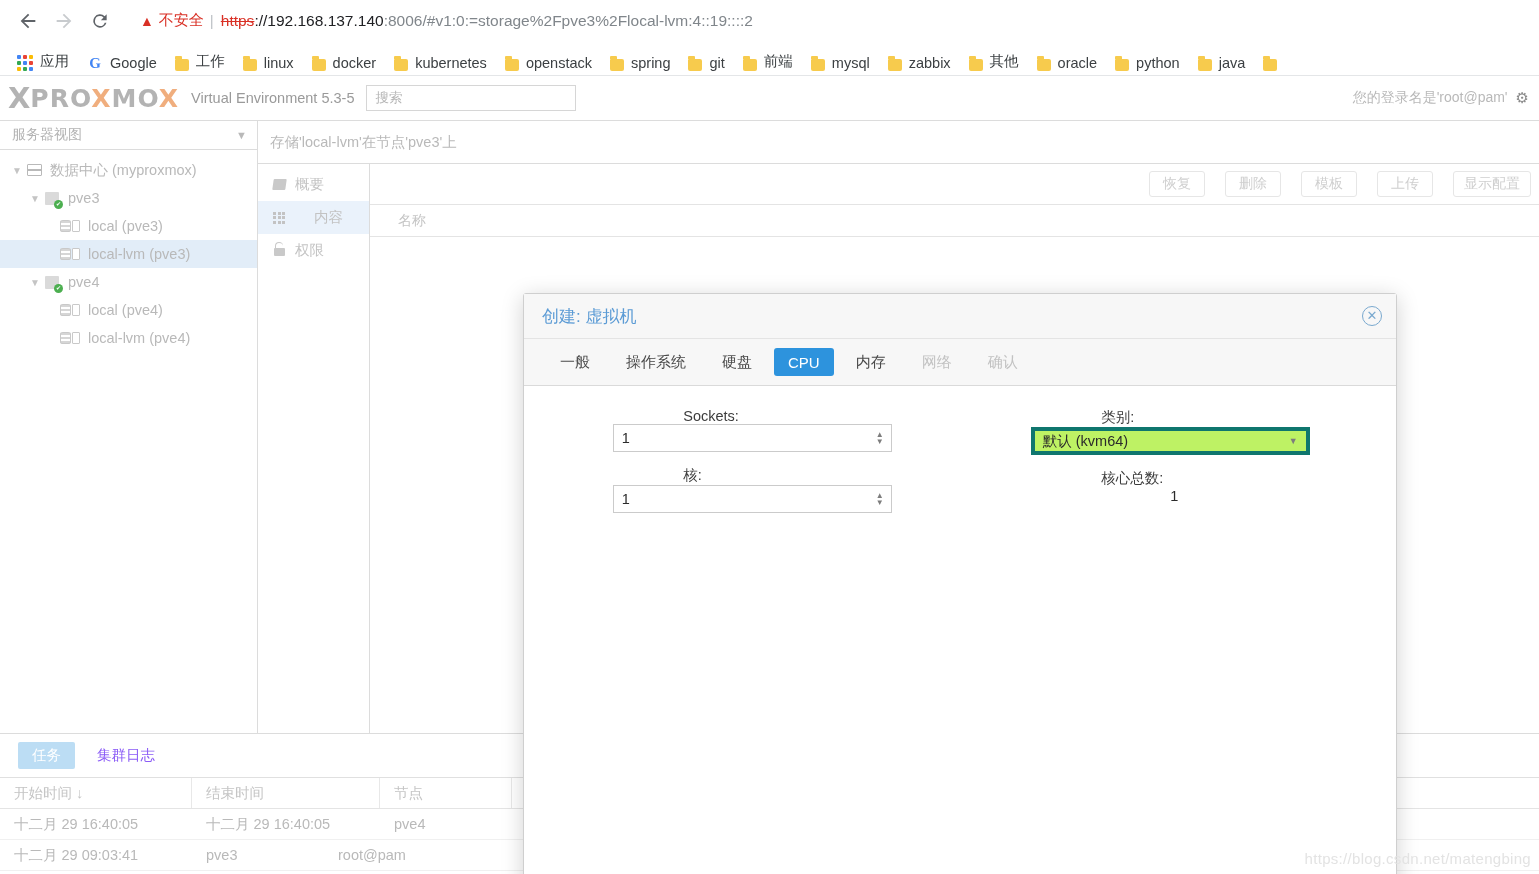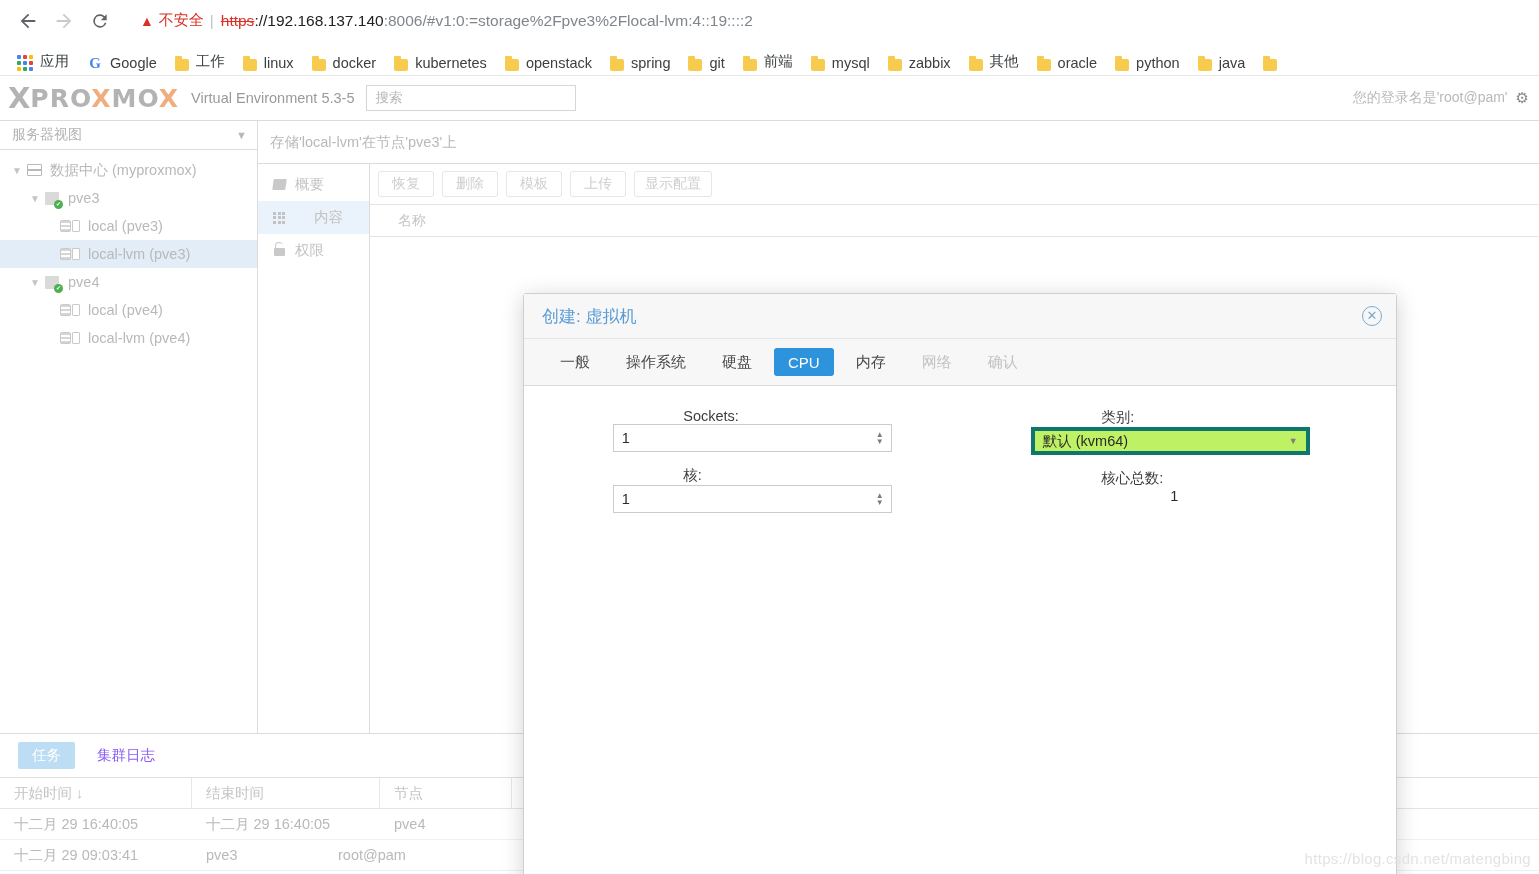--- a/index.html
+++ b/index.html
@@ -345,22 +345,23 @@
   #content-panel {
     flex: 1;
     display: flex;
     flex-direction: column;
     min-width: 0;
   }
   #content-toolbar {
     height: 40px;
     display: flex;
     align-items: center;
-    gap: 8px;
+    gap: 20px;
     padding: 0 8px;
+    justify-content: flex-end;
   }
   .tb-btn {
     height: 26px;
     min-width: 56px;
     padding: 0 10px;
     border: 1px solid #e6e6e6;
     border-radius: 3px;
     background: #fff;
     color: #cfcfcf;
     font-size: 14px;

